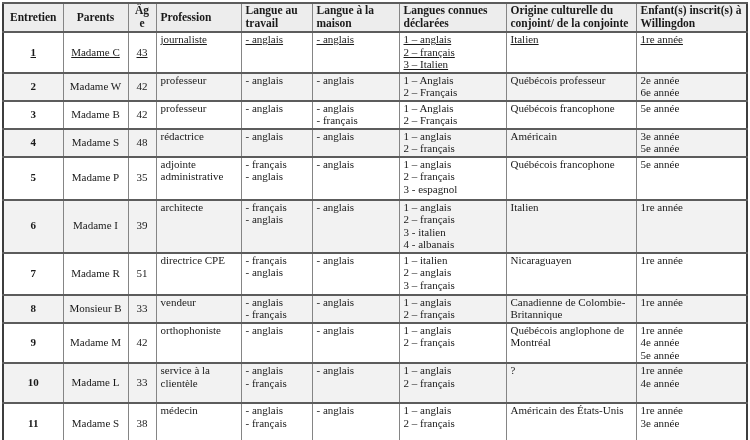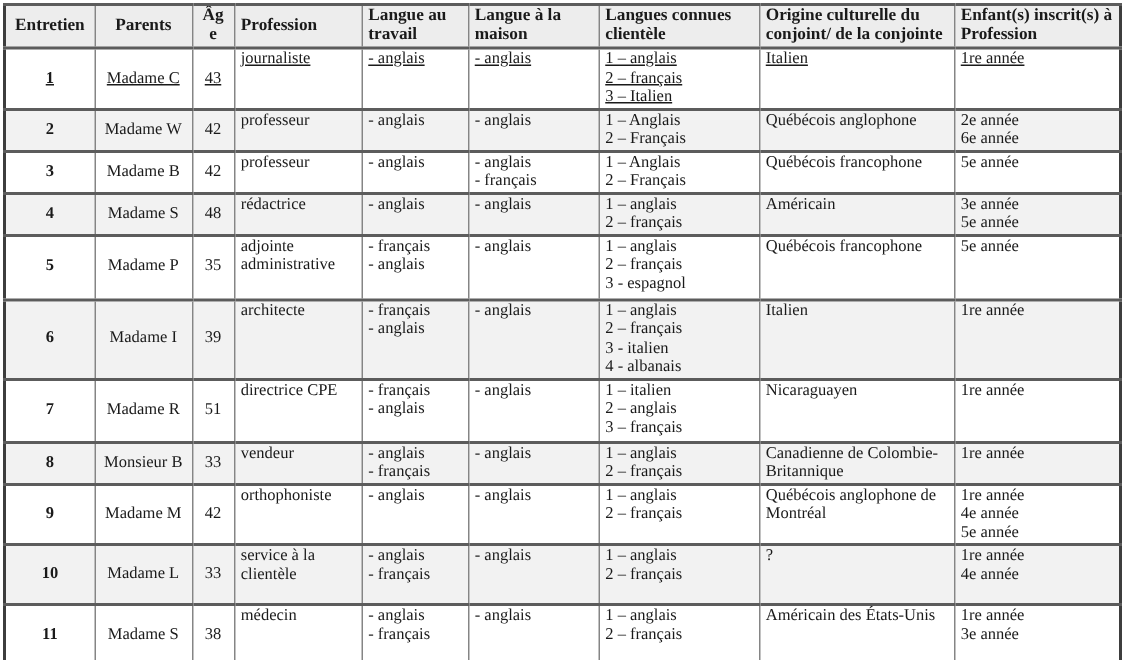--- a/index.html
+++ b/index.html
@@ -89,23 +89,23 @@
       <col class="c-enfants">
     </colgroup>
     <thead>
       <tr>
           <th class="col-entretien">Entretien</th>
           <th class="col-parents">Parents</th>
           <th class="col-age">Âge</th>
           <th class="col-profession">Profession</th>
           <th class="col-langue_travail">Langue au travail</th>
           <th class="col-langue_maison">Langue à la maison</th>
-          <th class="col-langues_connues">Langues connues clientèle</th>
+          <th class="col-langues_connues">Langues connues déclarées</th>
           <th class="col-origine">Origine culturelle du conjoint/ de la conjointe</th>
-          <th class="col-enfants">Enfant(s) inscrit(s) à Profession</th>
+          <th class="col-enfants">Enfant(s) inscrit(s) à Willingdon</th>
         </tr>
     </thead>
     <tbody>
         <tr>
           <td class="col-entretien">1</td>
           <td class="col-parents">Madame C</td>
           <td class="col-age">43</td>
           <td class="col-profession">journaliste</td>
           <td class="col-langue_travail">
             <div>- anglais</div>
@@ -131,21 +131,21 @@
           <td class="col-langue_travail">
             <div>- anglais</div>
           </td>
           <td class="col-langue_maison">
             <div>- anglais</div>
           </td>
           <td class="col-langues_connues">
             <div>1 – Anglais</div>
             <div>2 – Français</div>
           </td>
-          <td class="col-origine">Québécois anglophone</td>
+          <td class="col-origine">Québécois professeur</td>
           <td class="col-enfants">
             <div>2e année</div>
             <div>6e année</div>
           </td>
         </tr>
         <tr>
           <td class="col-entretien">3</td>
           <td class="col-parents">Madame B</td>
           <td class="col-age">42</td>
           <td class="col-profession">professeur</td>

